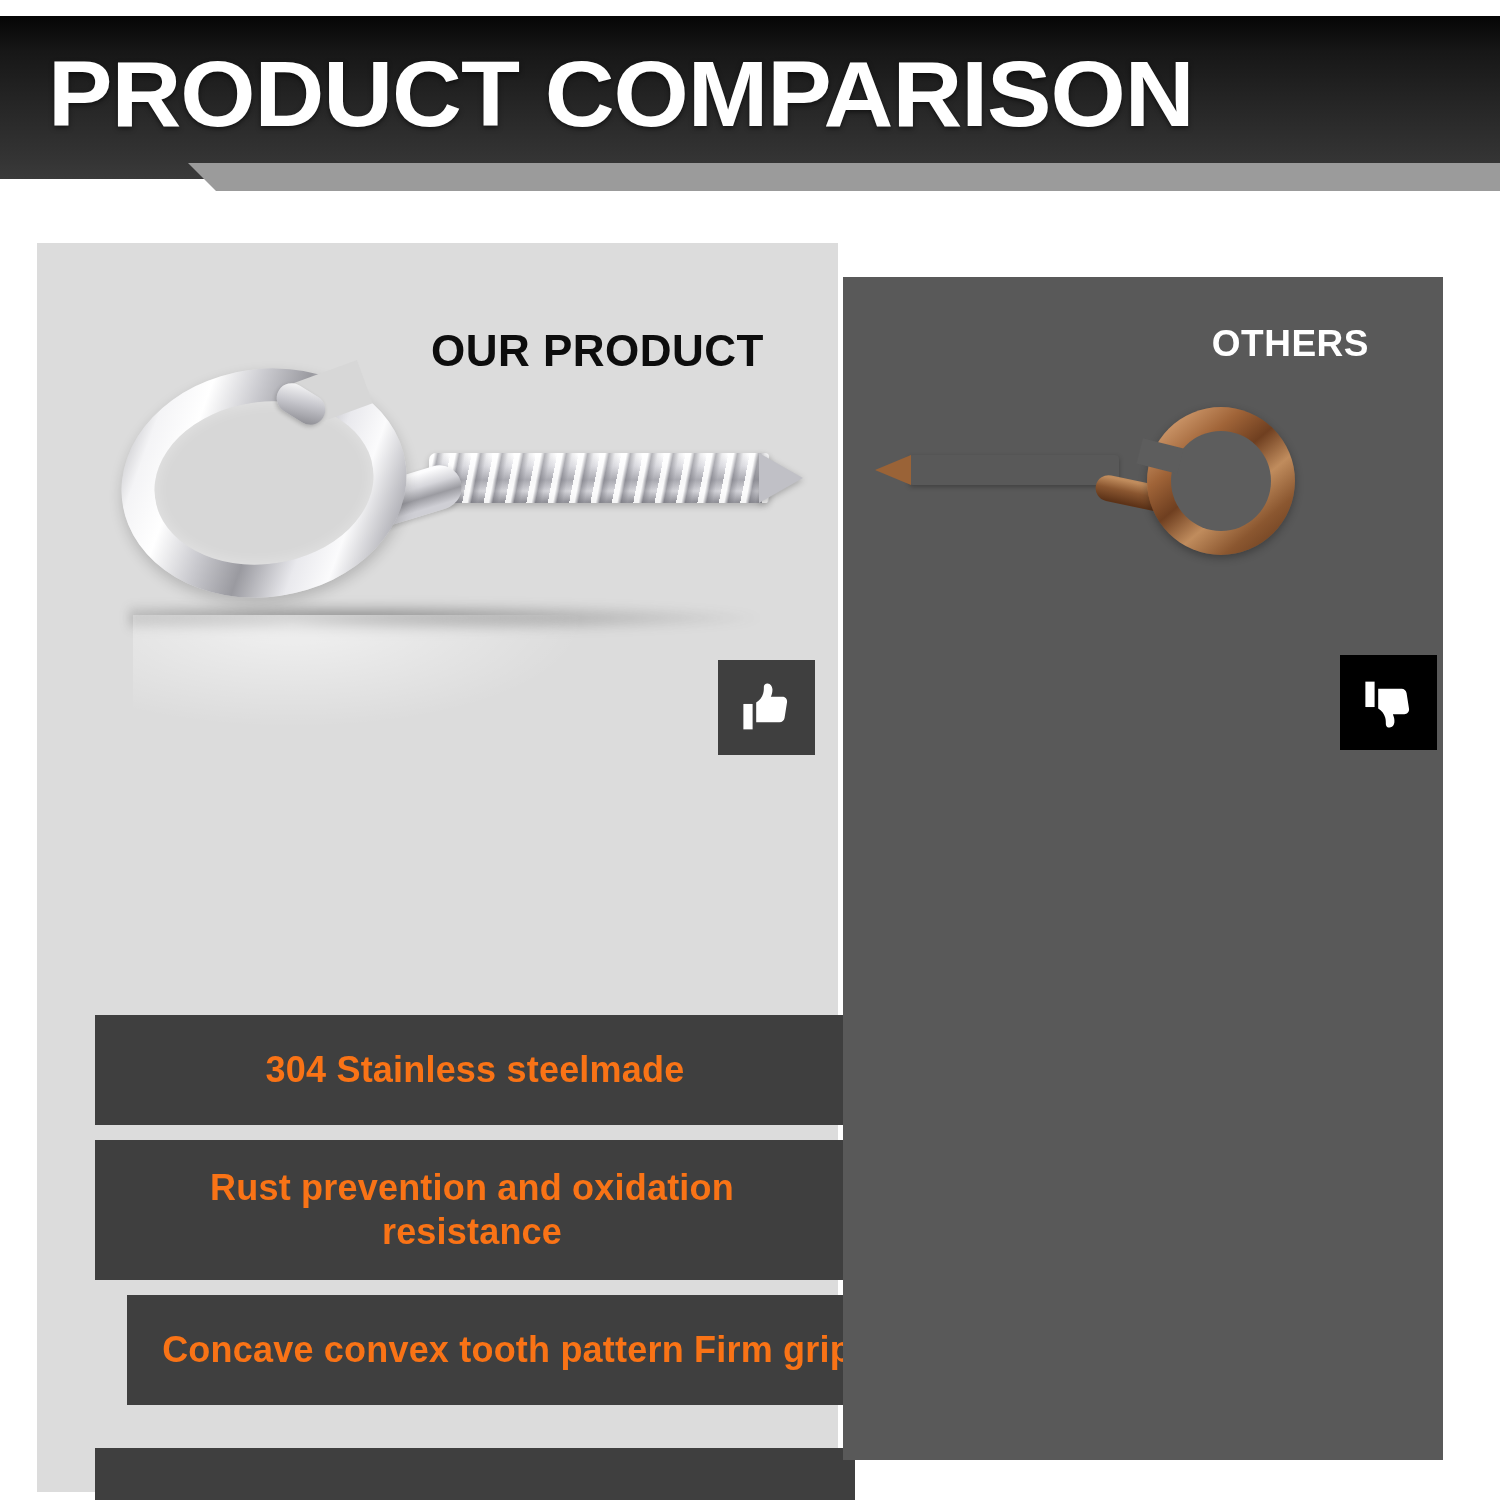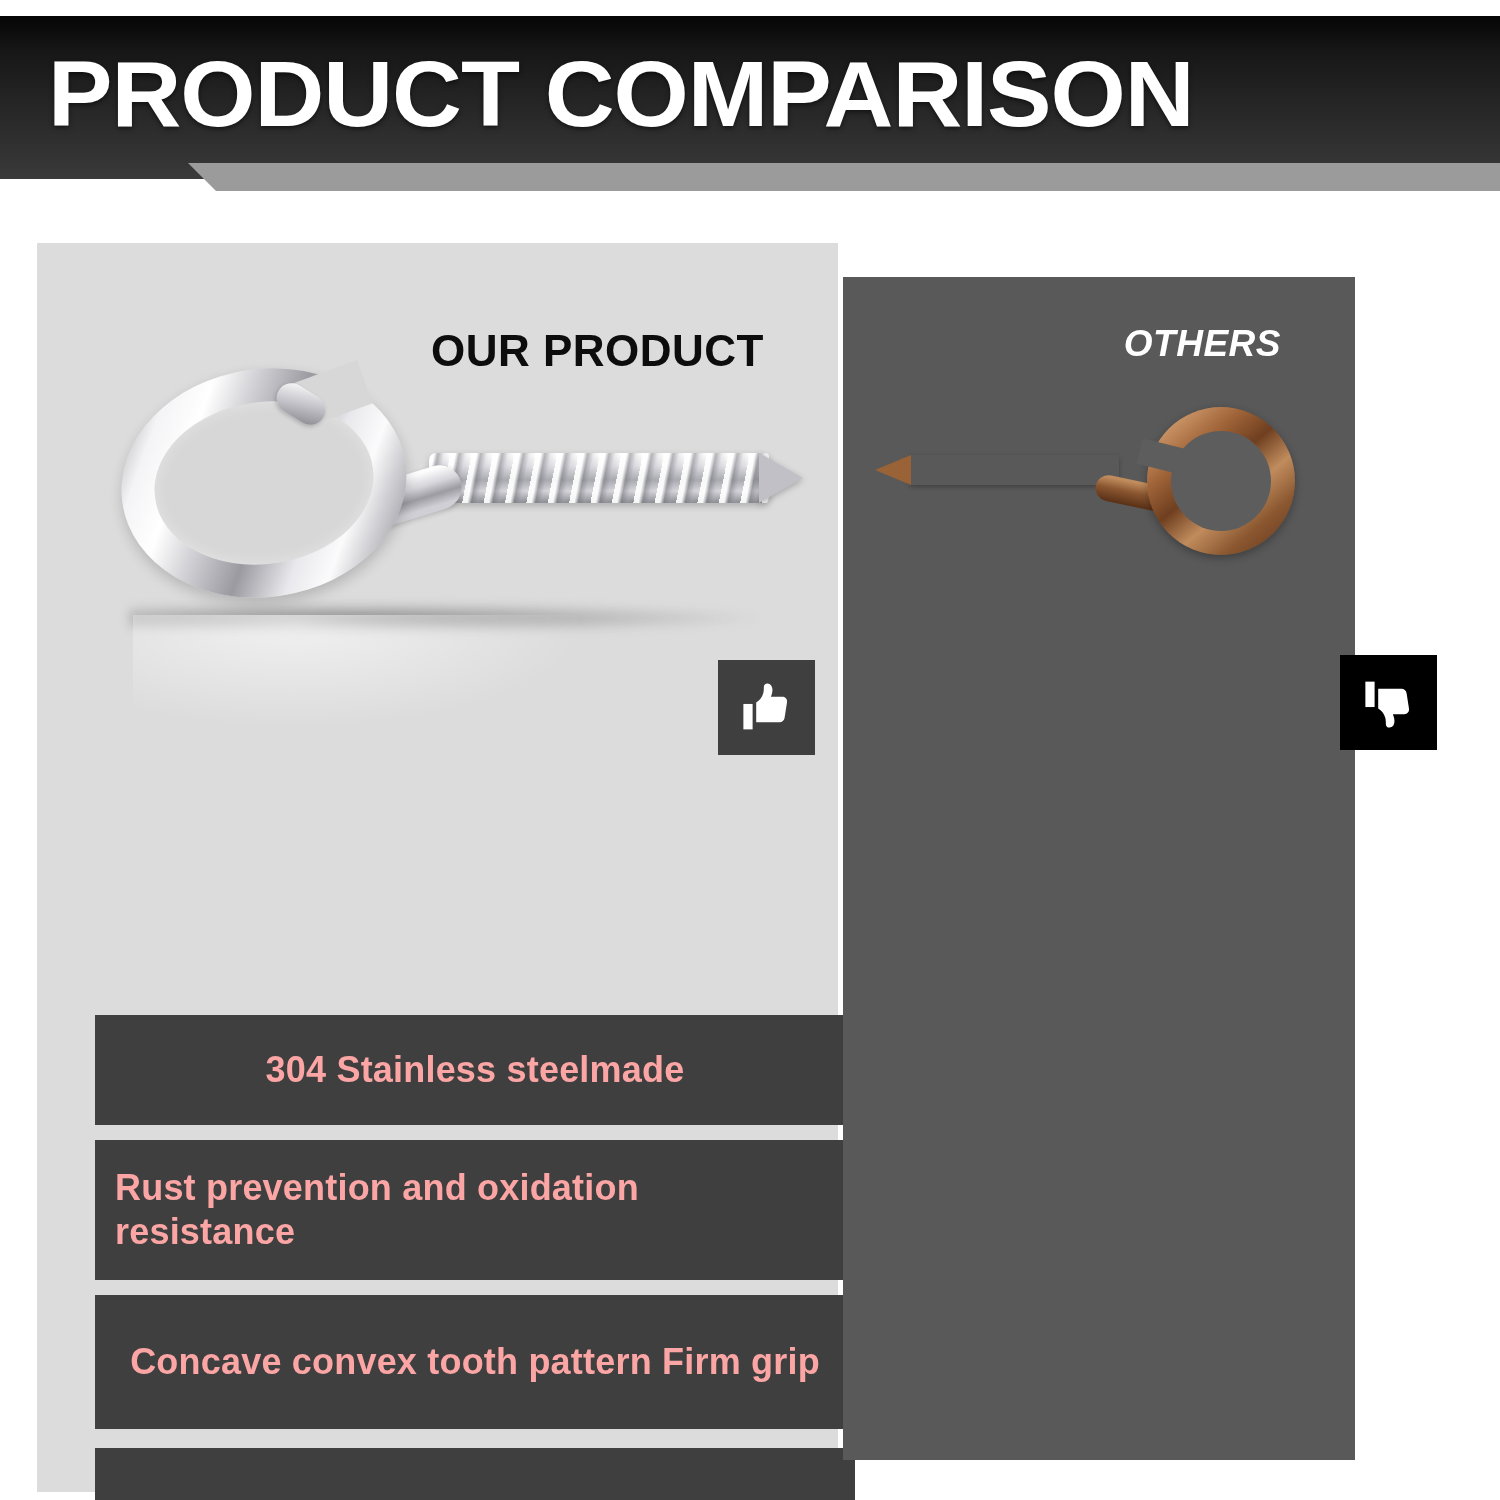--- a/index.html
+++ b/index.html
@@ -34,23 +34,22 @@
     background:#9b9b9b;
     clip-path:polygon(188px 0, 1500px 0, 1500px 28px, 216px 28px);
   }
 
   
   .panel-left {
     position:absolute; left:37px; top:243px; width:801px; height:1249px;
     background:#dcdcdc;
   }
   .panel-right {
-    position:absolute; left:843px; top:277px; width:512px; height:1183px;
+    position:absolute; left:843px; top:277px; width:600px; height:1183px;
     background:#595959;
-    font-style:italic;
   }
 
   .panel-heading {
     position:absolute; right:74px; font-weight:bold;
     line-height:1; white-space:nowrap;
   }
   .heading-left  { top:86px; font-size:44px; color:#0d0d0d; letter-spacing:0.5px; }
   .heading-right { top:48px; font-size:37px; color:#ffffff; letter-spacing:0.5px; }
 
   
@@ -159,30 +158,30 @@
     display:flex; align-items:center; justify-content:center;
   }
   .badge-up   { left:718px; top:660px; background:#3f3f3f; }
   .badge-down { left:1340px; top:655px; background:#000000; }
   .badge svg { width:54px; height:54px; fill:#ffffff; }
 
   
   .feat {
     position:absolute;
     display:flex; align-items:center; justify-content:center;
-    text-align:left;
-    color:#fca5a5; font-weight:bold;
+    text-align:center;
+    color:#f97316; font-weight:bold;
     padding:10px 26px;
     line-height:1.22;
   }
   .feat-left  { background:#3f3f3f; left:58px; width:760px; font-size:36px; letter-spacing:0.2px; }
 
   .fl0 { top:772px;  height:110px; }
   .fl1 { top:897px;  height:140px;padding-left:20px; }
-  .fl2 { top:1052px; height:134px; }
+  .fl2 { top:1052px; height:110px;margin-left:32px; }
   .fl3 { top:1205px; height:150px; }
 </style>
 </head>
 <body>
 
 <div id="page">
 
   <div class="header-bar">
     <div class="header-title">PRODUCT COMPARISON</div>
   </div>

